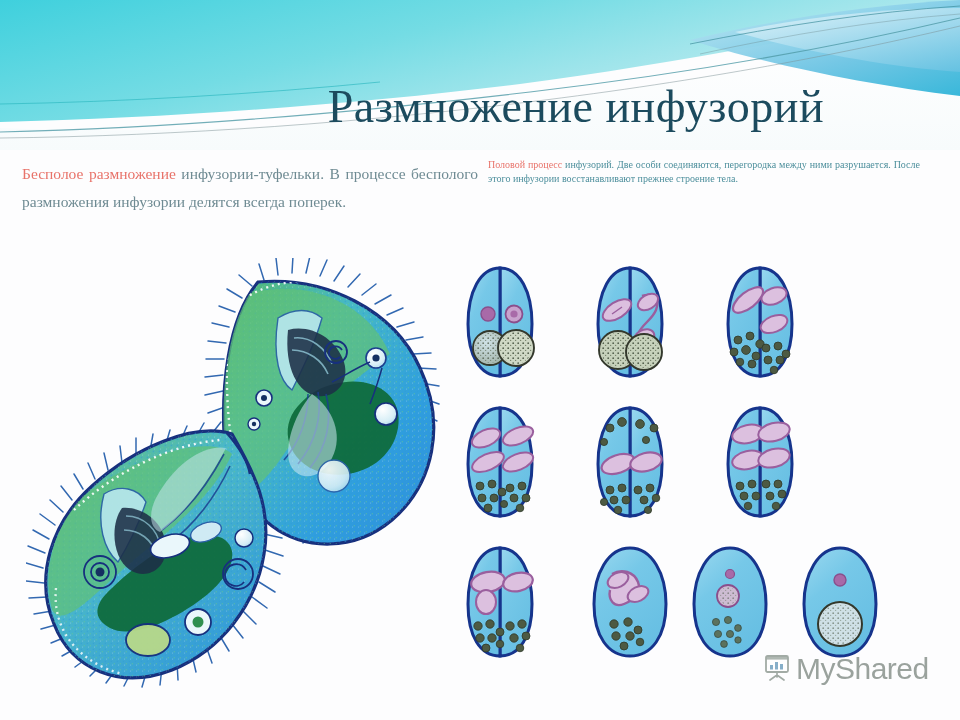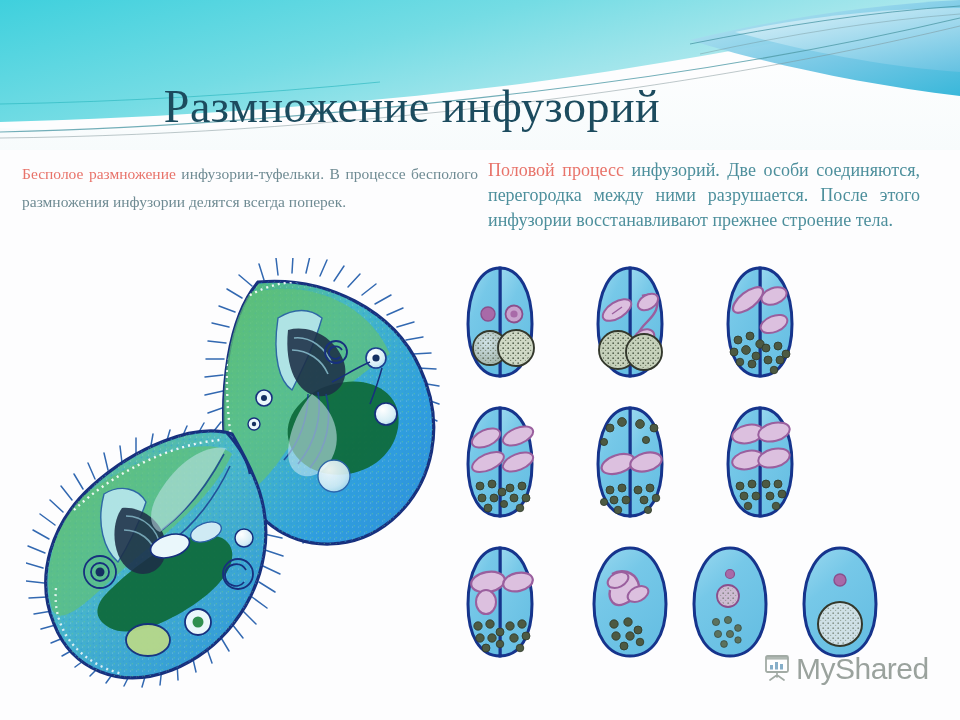--- a/index.html
+++ b/index.html
@@ -16,21 +16,21 @@
     overflow:hidden;
   }
 
   
   .band{position:absolute;top:0;left:0;width:960px;height:150px;overflow:hidden;}
   .band svg{display:block;}
 
   
   .title{
     position:absolute;top:84px;left:0;width:824px;
-    text-align:center;
+    text-align:right;
     font-family:"Liberation Serif", serif;
     font-size:46px;line-height:1.0;
     color:#1c4b5e;
     letter-spacing:0.5px;
     white-space:nowrap;
   }
 
   
   .para{
     position:absolute;
@@ -38,21 +38,21 @@
     font-family:Liberation Serif, serif;
     color:#6f8b93;
   }
   .para .hl{color:#e8736a;}
   #para-left{
     left:22px;top:160px;width:456px;
     font-size:15.5px;line-height:1.82;
   }
   #para-right{
     left:488px;top:158px;width:432px;
-    font-size:18px;line-height:1.40;
+    font-size:10px;line-height:1.40;
     color:#4d8f9c;
   }
   #para-right .hl{color:#e8736a;}
 
   
   .fig{position:absolute;}
   #fig-division{left:26px;top:258px;width:444px;height:450px;}
   #fig-conjugation{left:462px;top:252px;width:440px;height:448px;}
   .fig svg{display:block;width:100%;height:100%;}
 

